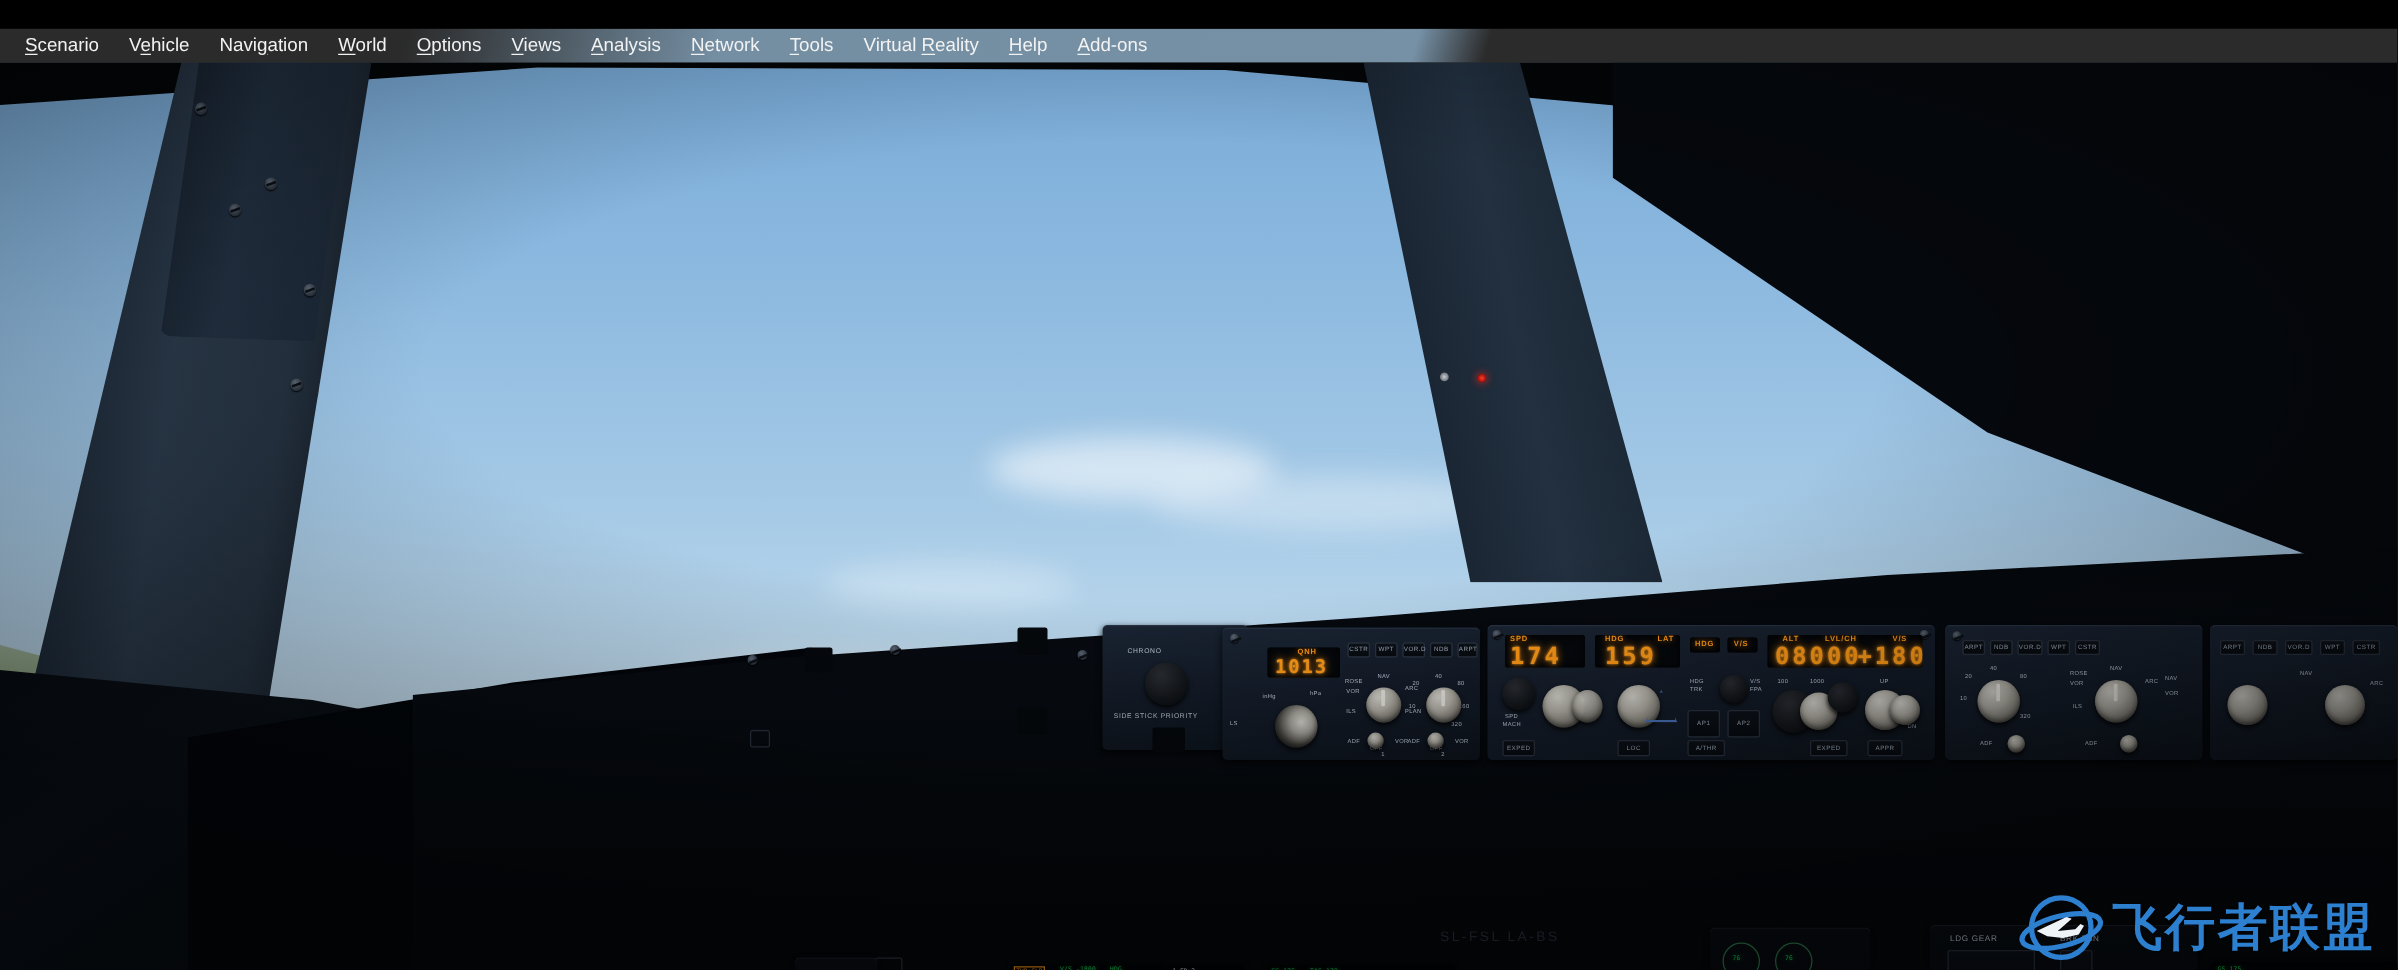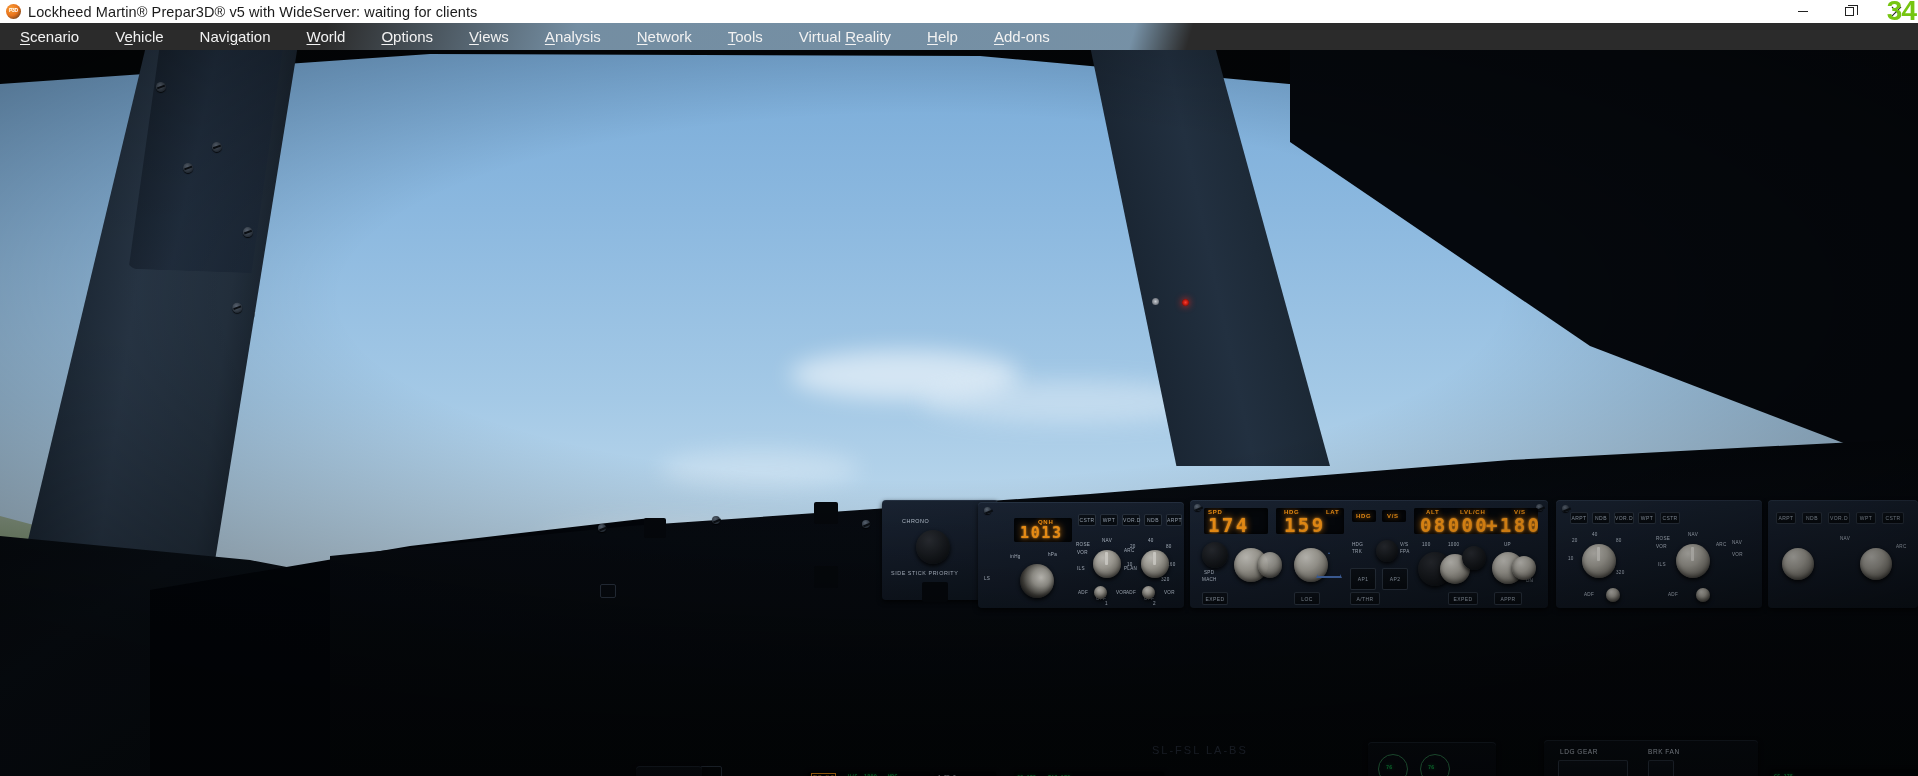--- a/index.html
+++ b/index.html
@@ -36,21 +36,21 @@
          font-family:"Liberation Sans", sans-serif; }
 
   
   .menubar { position:absolute; left:0; top:23px; width:1918px; height:27px; z-index:38;
              background:#2b2b2b; overflow:hidden; }
   .menu-sheen { position:absolute; inset:0;
        background:linear-gradient(106deg, rgba(122,150,172,0) 0%, rgba(122,150,172,0) 17%,
                   rgba(122,150,172,.92) 30%, rgba(122,150,172,.95) 59%, rgba(43,43,43,.2) 62%,
                   rgba(43,43,43,1) 66%, rgba(43,43,43,1) 100%); }
   .menu-items { position:relative; display:flex; align-items:center; height:27px;
-                padding-left:8px; gap:12px; }
+                padding-left:8px; gap:0px; }
   .menu-item { font-size:15px; color:#f2f2f2; padding:3px 12px; white-space:nowrap;
                cursor:default; line-height:1; }
   .menu-item u { text-underline-offset:2px; }
 
   
   .viewport { position:absolute; left:0; top:50px; width:1918px; height:726px;
               overflow:hidden; background:#000; }
 
   
   .sky { position:absolute; left:0; top:0; width:1918px; height:726px;
@@ -501,20 +501,30 @@
 
     <div class="panel" style="left:636px;top:716px;width:66px;height:60px;
          background:linear-gradient(180deg,#0a0e14 0%,#05080c 100%);">
       
       
     </div>
 
     <div class="cockpit-shadow"></div>
 
     <div class="watermark">
+      <div class="wm-row">
+        <div class="wm-logo">
+          <svg viewBox="0 0 100 80" width="70" height="56">
+            <ellipse cx="50" cy="40" rx="34" ry="34" fill="none" stroke="#2d7fd0" stroke-width="6"></ellipse>
+            <ellipse cx="50" cy="44" rx="46" ry="17" fill="none" stroke="#2d7fd0" stroke-width="6" transform="rotate(-14 50 44)"></ellipse>
+            <path d="M22 44 L56 28 L62 30 L46 44 L66 42 L72 36 L76 38 L70 48 L52 52 L34 50 Z" fill="#eef3f8"></path>
+          </svg>
+        </div>
+        <div class="wm-cn">飞行者联盟</div>
+      </div>
     </div>
 
   </div>
 
   <div class="menubar">
     <div class="menu-sheen"></div>
     <div class="menu-items" id="menu-items">
         <div class="menu-item"><u>S</u>cenario</div>
         <div class="menu-item">V<u>e</u>hicle</div>
         <div class="menu-item">Navi<u>g</u>ation</div>
@@ -523,30 +533,14 @@
         <div class="menu-item"><u>V</u>iews</div>
         <div class="menu-item"><u>A</u>nalysis</div>
         <div class="menu-item"><u>N</u>etwork</div>
         <div class="menu-item"><u>T</u>ools</div>
         <div class="menu-item">Virtual <u>R</u>eality</div>
         <div class="menu-item"><u>H</u>elp</div>
         <div class="menu-item"><u>A</u>dd-ons</div>
       </div>
   </div>
 
-  <div class="titlebar">
-    <div class="tb-icon"></div>
-    <div class="tb-title">Lockheed Martin® Prepar3D® v5 with WideServer: waiting for clients</div>
-    <div class="tb-controls">
-      <div class="tb-btn">
-        <span class="glyph-min"></span>
-      </div>
-      <div class="tb-btn">
-        <span class="glyph-max"></span>
-      </div>
-      <div class="tb-btn close">
-        <span class="glyph-close"></span>
-      </div>
-    </div>
-    <div class="fps">34</div>
-  </div>
 
 </div>
 
 </body></html>

